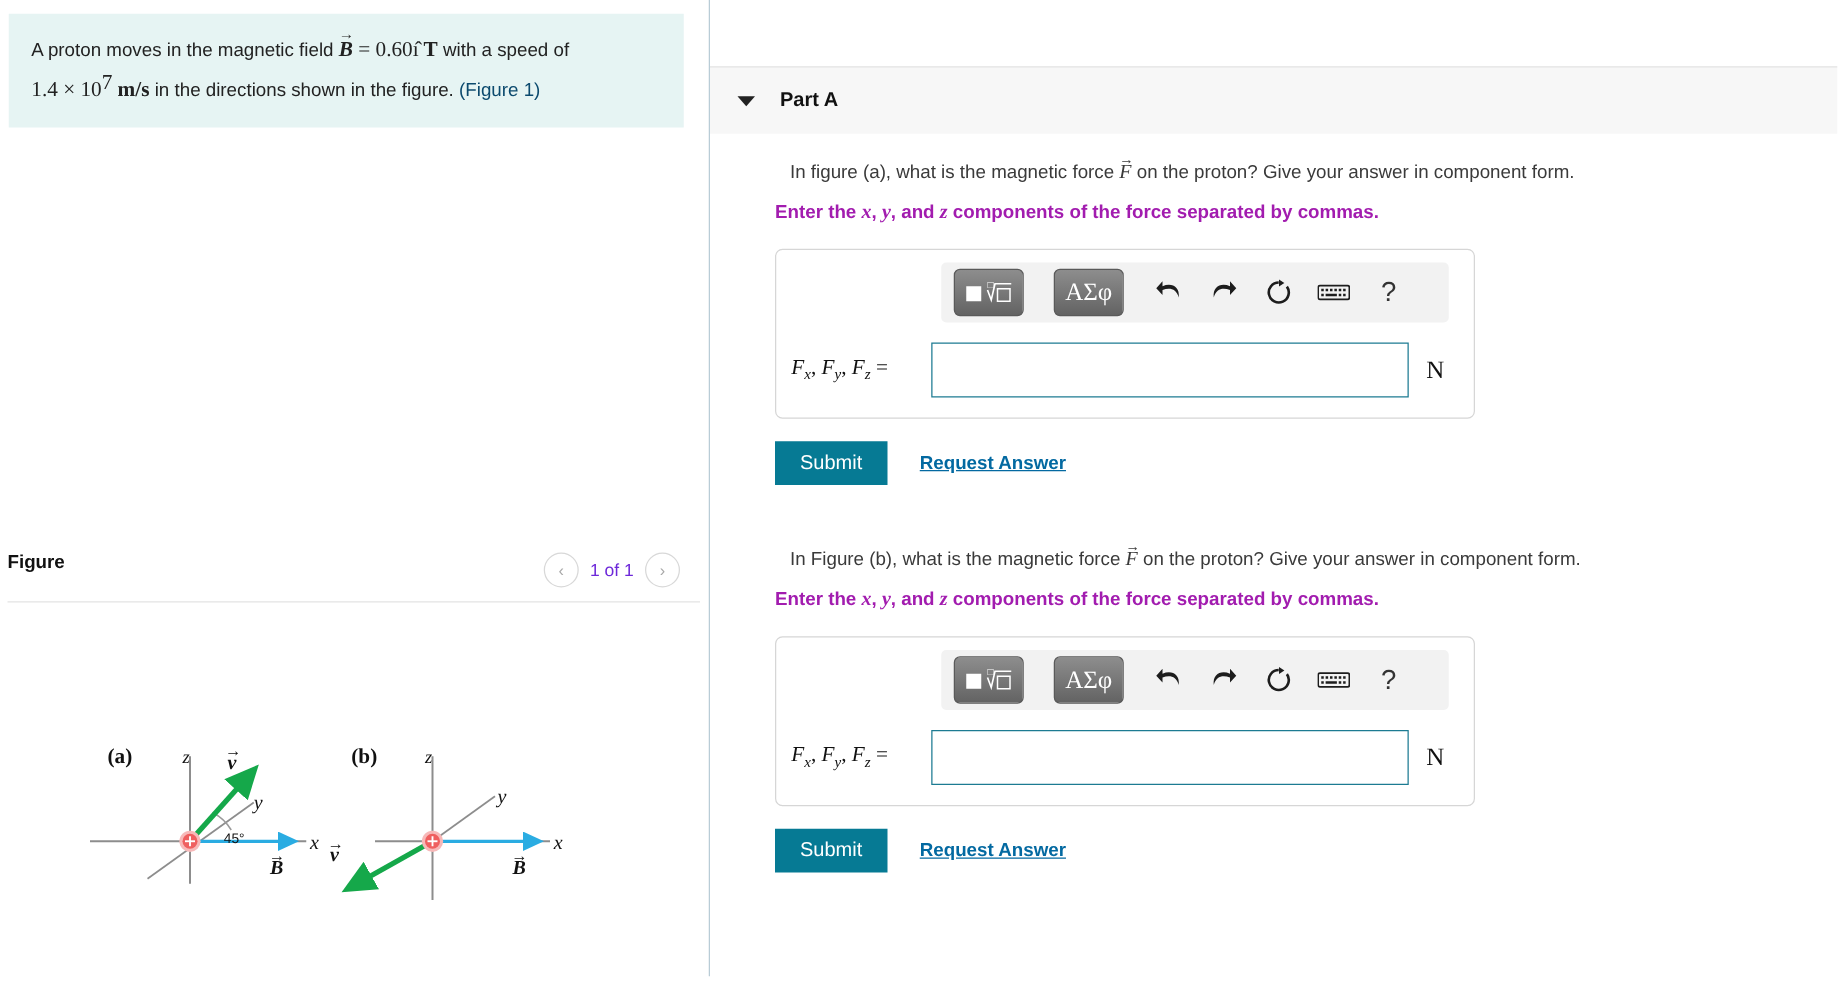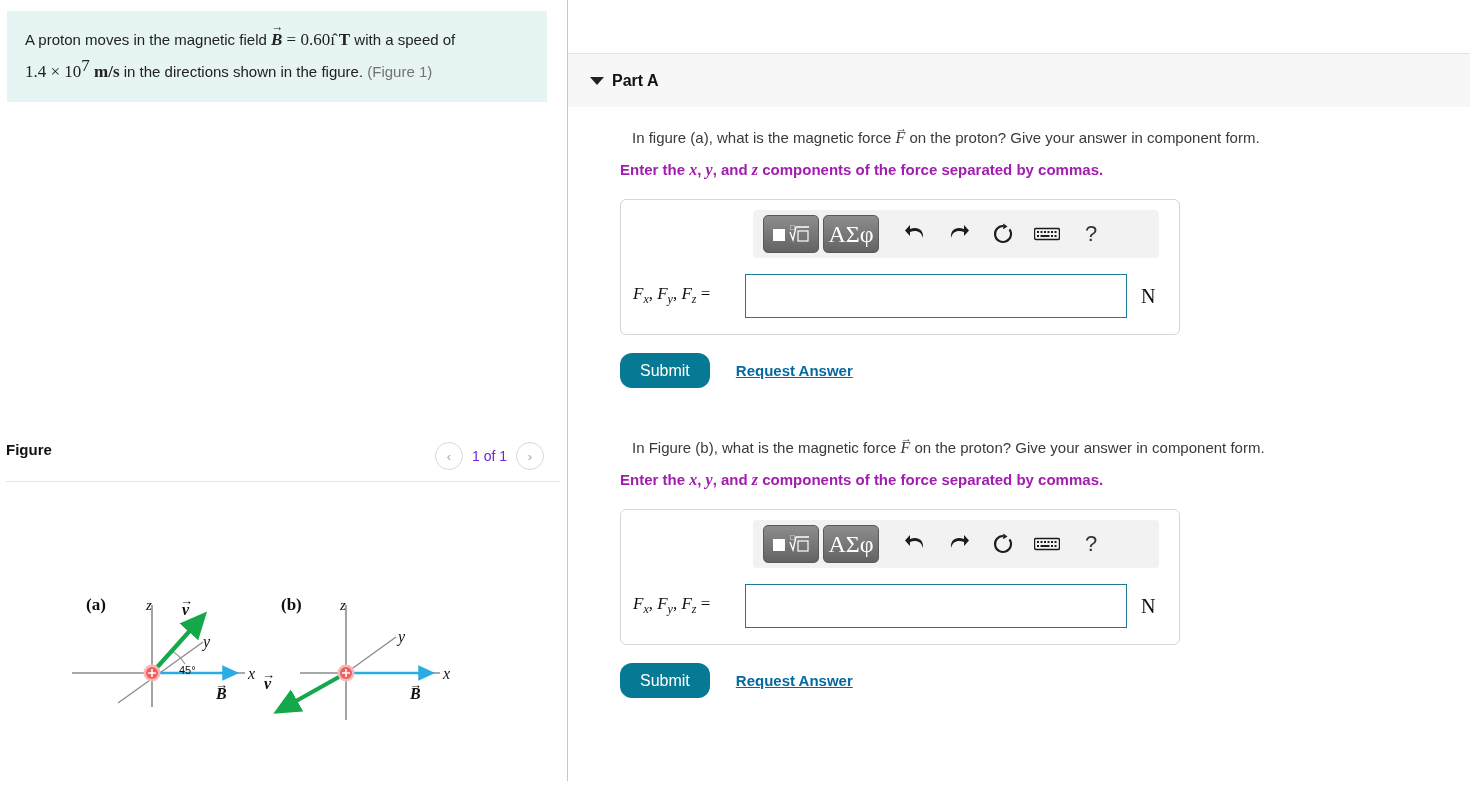--- a/index.html
+++ b/index.html
@@ -24,21 +24,21 @@
   .problem-statement {
     position: absolute; left: 7px; top: 11px; width: 540px;
     background: #e6f4f3;
     padding: 16px 18px 16px 18px;
     color: #222;
     font-size: 15px;
     line-height: 1.55;
   }
   .problem-statement .mth { font-family: "Liberation Serif", serif; font-size: 17px; }
   .problem-statement .mth-b { font-family: "Liberation Serif", serif; font-size: 17px; font-weight: 700; }
-  .fig-link { color: #737373; }
+  .fig-link { color: #0c4a6e; }
   .vecwrap { position: relative; display: inline-block; }
   .vecwrap .varr {
     position: absolute; left: 0; right: 1px; top: -0.52em;
     font-size: 0.72em; line-height: 1; text-align: center;
   }
 
   .figure-header {
     position: absolute; left: 0; top: 432px; width: 567px; height: 49px;
   }
   .figure-title {
@@ -72,21 +72,21 @@
     position: relative; width: 902px; height: 54px;
     background: #f7f7f7; border-top: 1px solid #e4e4e4;
     display: flex; align-items: center;
   }
   .caret {
     margin-left: 22px; width: 0; height: 0;
     border-left: 7px solid transparent; border-right: 7px solid transparent;
     border-top: 8px solid #222; cursor: pointer;
   }
   .part-title {
-    margin-left: 8px; font-size: 16px; font-weight: 700; color: #111;
+    margin-left: 20px; font-size: 16px; font-weight: 700; color: #111;
   }
 
   .part-body { position: relative; padding-left: 52px; }
   .q-text {
     font-size: 15px; color: #3a3a3a; padding-top: 22px;
     font-family: "Liberation Sans", sans-serif;
     margin-left: 12px;
   }
   .q-instr {
     font-size: 15px; font-weight: 700; color: #a21caf; padding-top: 14px;
@@ -103,21 +103,21 @@
     height: 48px; margin-left: 120px; margin-right: 8px;
     display: flex; align-items: center; gap: 4px; padding: 0 10px;
   }
   .tb-btn {
     height: 38px; min-width: 56px; border-radius: 5px;
     background: linear-gradient(#8d8d8d, #636363);
     border: 1px solid #5a5a5a;
     display: flex; align-items: center; justify-content: center;
     color: #fff; cursor: pointer;
   }
-  .tb-btn.greek { font-family: "Liberation Serif", serif; font-size: 24px; letter-spacing: 0px; }
+  .tb-btn.greek { font-family: "Liberation Serif", serif; font-size: 20px; letter-spacing: 0px; margin-left: 20px; }
   .tb-icon {
     width: 40px; height: 38px; display: flex; align-items: center; justify-content: center;
     color: #1d1d1d; cursor: pointer;
   }
   .tb-icon.qmark { font-size: 22px; color: #333; }
   .tb-gap { width: 8px; }
 
   .answer-row {
     margin-top: 16px; display: flex; align-items: center;
   }
@@ -133,21 +133,21 @@
   }
   .answer-unit {
     margin-left: 14px; font-family: "Liberation Serif", serif; font-size: 20px; color: #111;
   }
 
   .actions { margin-top: 18px; display: flex; align-items: center; }
   .submit-btn {
     background: #067a94; color: #fff; border: none;
     height: 35px; padding: 0 20px; font-size: 16px;
     font-family: "Liberation Sans", sans-serif; cursor: pointer;
-    border-radius: 12px;
+    border-radius: 0;
   }
   .request-link {
     margin-left: 26px; color: #0369a1; font-size: 15px; font-weight: 700;
     text-decoration: underline; cursor: pointer;
   }
 </style>
 </head>
 <body>
 
 <div class="page">

